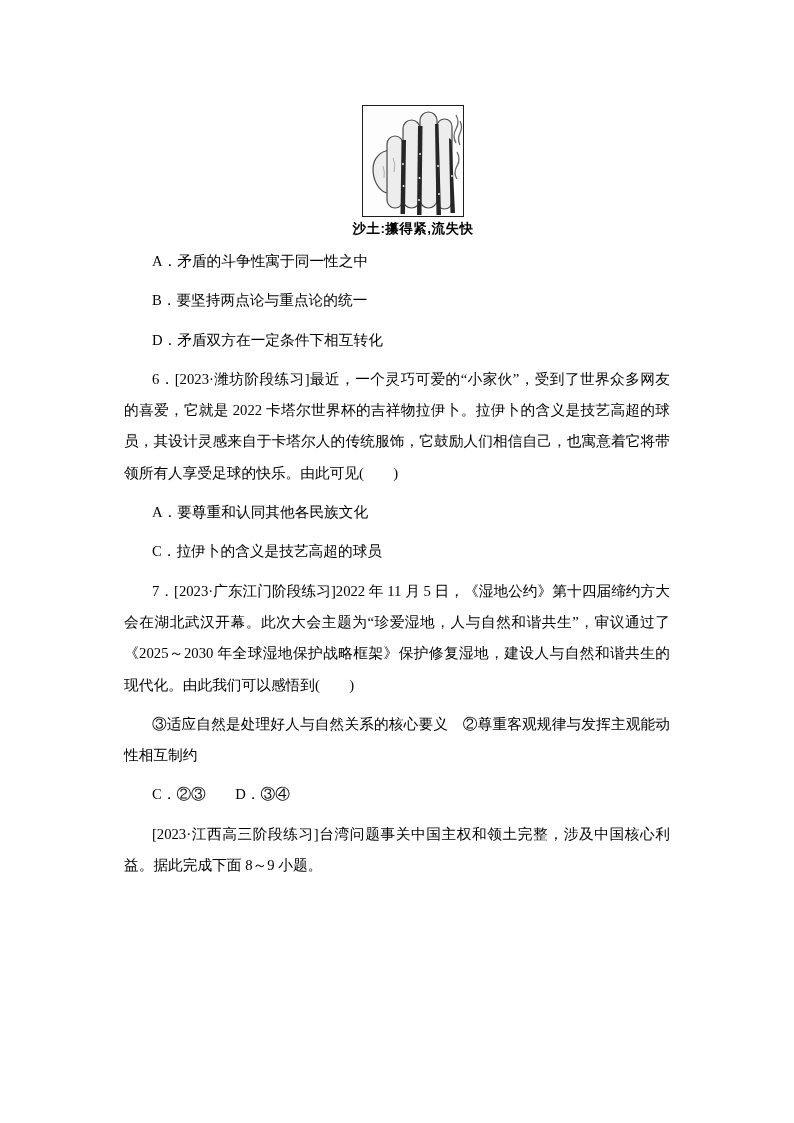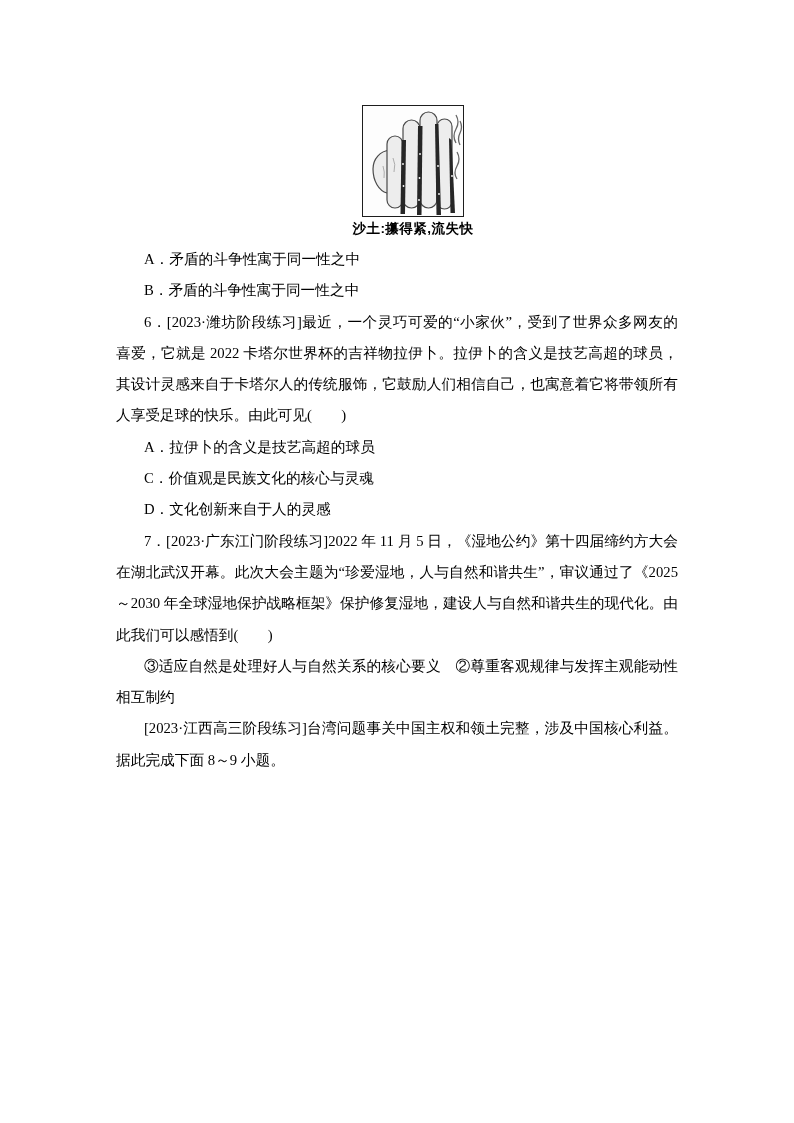--- a/index.html
+++ b/index.html
@@ -39,21 +39,21 @@
   .img-box svg { display: block; }
   .fig-caption {
     margin-top: 3px;
     font-family: "Liberation Sans", "DejaVu Sans", sans-serif;
     font-weight: bold;
     font-size: 13.5px;
     white-space: nowrap;
     letter-spacing: 0.5px;
   }
   p.para, p.opt {
-    margin: 0;
+    margin: 8px;
     padding: 0;
     text-indent: 1.9em;
   }
   p.para { text-align: justify; }
 </style>
 </head>
 <body>
 
 <div class="page">
   <div class="content">
@@ -87,27 +87,28 @@
 
           <path d="M93,9 q4,7 0,14 q-4,7 0,14" fill="none" stroke="#666666" stroke-width="1.3"></path>
           <path d="M97,15 q3,6 0,12 q-3,6 0,12" fill="none" stroke="#666666" stroke-width="1.3"></path>
           <path d="M94,46 q4,7 0,14 q-4,7 0,13" fill="none" stroke="#666666" stroke-width="1.3"></path>
         </svg>
       </div>
       <figcaption class="fig-caption">沙土:攥得紧,流失快</figcaption>
     </figure>
 
     <p class="opt">A．矛盾的斗争性寓于同一性之中</p>
-    <p class="opt">B．矛盾的斗争性寓于同一性之中</p>
+    <p class="opt">B．要坚持两点论与重点论的统一</p>
+    <p class="opt">D．矛盾双方在一定条件下相互转化</p>
 
     <p class="para">6．[2023·潍坊阶段练习]最近，一个灵巧可爱的“小家伙”，受到了世界众多网友的喜爱，它就是 2022 卡塔尔世界杯的吉祥物拉伊卜。拉伊卜的含义是技艺高超的球员，其设计灵感来自于卡塔尔人的传统服饰，它鼓励人们相信自己，也寓意着它将带领所有人享受足球的快乐。由此可见(　　)</p>
 
-    <p class="opt">A．拉伊卜的含义是技艺高超的球员</p>
-    <p class="opt">C．价值观是民族文化的核心与灵魂</p>
-    <p class="opt">D．文化创新来自于人的灵感</p>
+    <p class="opt">A．要尊重和认同其他各民族文化</p>
+    <p class="opt">C．拉伊卜的含义是技艺高超的球员</p>
 
     <p class="para">7．[2023·广东江门阶段练习]2022 年 11 月 5 日，《湿地公约》第十四届缔约方大会在湖北武汉开幕。此次大会主题为“珍爱湿地，人与自然和谐共生”，审议通过了《2025～2030 年全球湿地保护战略框架》保护修复湿地，建设人与自然和谐共生的现代化。由此我们可以感悟到(　　)</p>
     <p class="para">③适应自然是处理好人与自然关系的核心要义　②尊重客观规律与发挥主观能动性相互制约</p>
+    <p class="opt">C．②③　　D．③④</p>
 
     <p class="para">[2023·江西高三阶段练习]台湾问题事关中国主权和领土完整，涉及中国核心利益。据此完成下面 8～9 小题。</p>
 
   </div>
 </div>
 
 </body></html>

